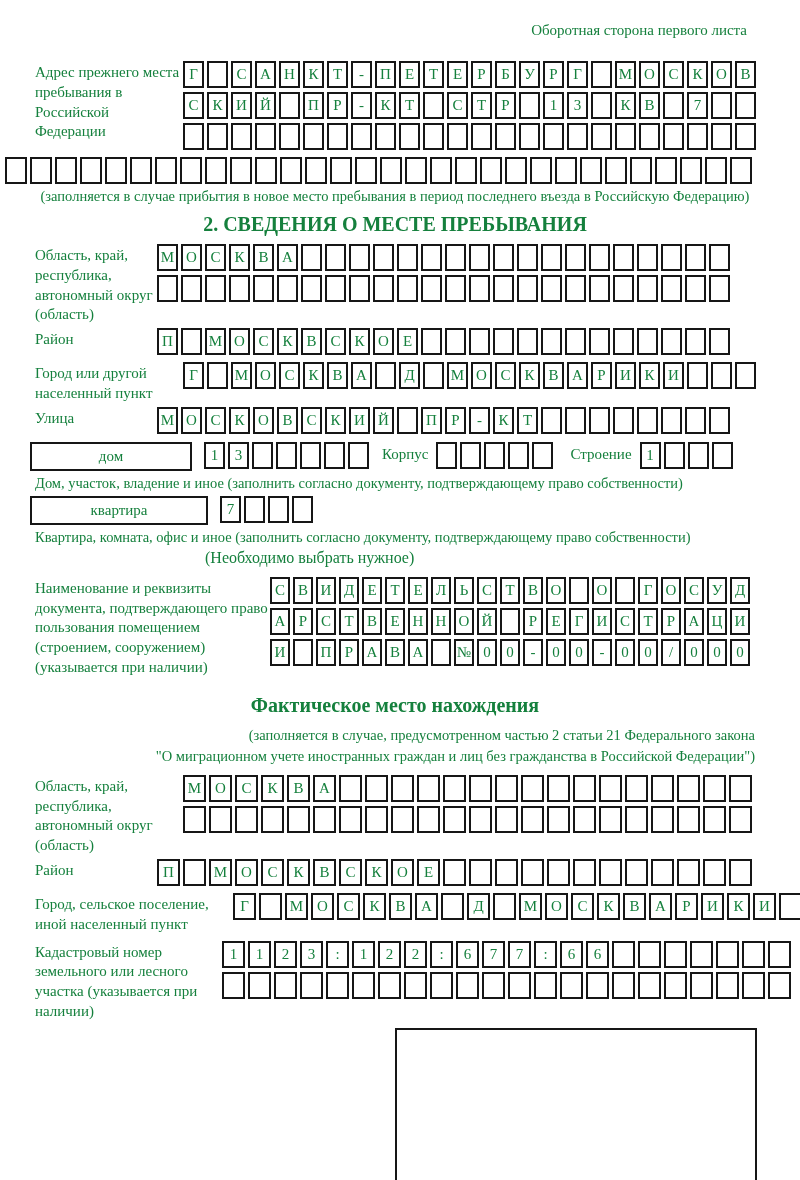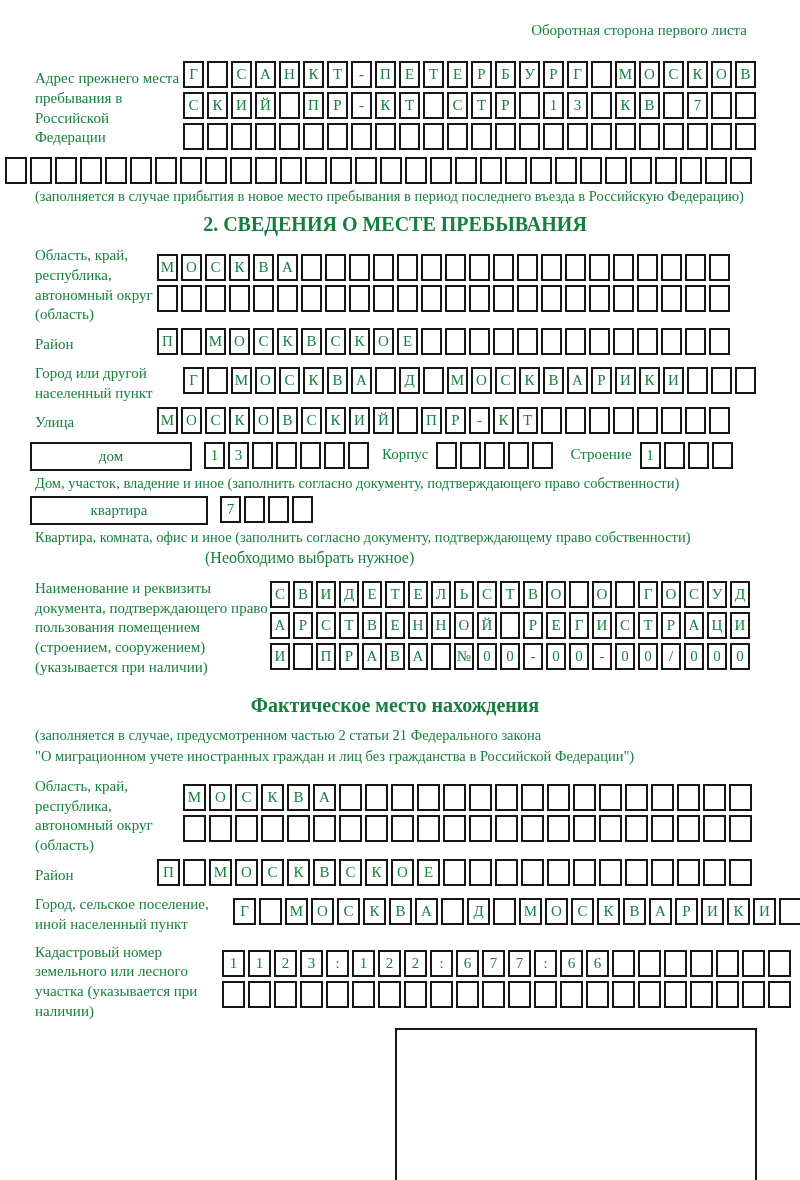--- a/index.html
+++ b/index.html
@@ -4,59 +4,59 @@
 <style>
   * { box-sizing: border-box; }
   html,body { margin:0; padding:0; background:#ffffff; }
   .page {
     width:800px; height:1180px; background:#fff; color:#15803d;
     font-family:"Liberation Serif", serif;
     padding:8px 45px 0 35px; position:relative; overflow:hidden;
   }
   .header-note { text-align:right; font-size:15px; margin:14px 8px 22px 0; }
 
-  .field { display:flex; align-items:center; margin-bottom:3px; }
+  .field { display:flex; align-items:flex-start; margin-bottom:3px; }
   .flabel { font-size:15px; line-height:1.32; flex-shrink:0; padding-top:2px; }
   .frows  { display:flex; flex-direction:column; }
 
   .boxrow { display:flex; margin-bottom:4px; }
   .cbox {
     border:2px solid #161616; height:27px; flex-shrink:0;
     display:inline-flex; align-items:center; justify-content:center;
     font-size:15px; margin-right:3px; background:#fff;
   }
   .p24 .cbox { width:21px; }
   .p25 .cbox { width:22px; }
   .p26 .cbox { width:23px; }
   .p23 .cbox { width:20px; }
 
   .fullrow { margin-left:-30px; }
 
   .caption { font-size:14.5px; }
-  .caption.center { }
+  .caption.center { text-align:center; }
   .sec-title { text-align:center; font-weight:bold; font-size:20px; margin:8px 0 8px 0; }
 
   .house-row, .apt-row { display:flex; align-items:flex-start; margin:4px 0 2px 0; }
   .widebox {
     border:2px solid #161616; height:29px; display:flex; align-items:center;
     justify-content:center; font-size:15px; background:#fff; flex-shrink:0;text-align:center;
   }
   .widebox.house { width:162px; margin-left:-5px; margin-right:12px; }
   .widebox.apt   { width:178px; margin-left:-5px; margin-right:12px; }
   .inline-label { font-size:15px; padding-top:4px; flex-shrink:0; }
 
   .stay-row { display:flex; align-items:center; margin-top:10px; }
   .chkbox {
     border:2px solid #161616; width:24px; height:28px; flex-shrink:0;
     display:inline-flex; align-items:center; justify-content:center;
     font-size:15px; background:#fff;
   }
   .stay-caption { font-size:16px; margin:3px 0 10px 170px; }
 
-  .fact-captions { font-size:14.5px; text-align:left; line-height:1.45; margin-bottom:8px; }
+  .fact-captions { font-size:14.5px; text-align:right; line-height:1.45; margin-bottom:8px; }
 
   .stamp-wrap { margin-left:360px; margin-top:6px; }
   .stamp-box { width:362px; height:173px; border:2px solid #161616; background:#fff; }
 </style>
 </head>
 <body>
 
 <div class="page">
 
   <div class="header-note">Оборотная сторона первого листа</div>
@@ -348,21 +348,21 @@
         <span class="cbox"></span>
       </div>
     <span class="inline-label" style="margin-right:8px">Строение</span>
     <div class="boxrow p24">
         <span class="cbox">1</span>
         <span class="cbox"></span>
         <span class="cbox"></span>
         <span class="cbox"></span>
       </div>
   </div>
-  <div class="caption">Дом, участок, владение и иное (заполнить согласно документу, подтверждающего право собственности)</div>
+  <div class="caption">Дом, участок, владение и иное (заполнить согласно документу, подтверждающему право собственности)</div>
 
   <div class="apt-row">
     <div class="widebox apt">квартира</div>
     <div class="boxrow p24">
         <span class="cbox">7</span>
         <span class="cbox"></span>
         <span class="cbox"></span>
         <span class="cbox"></span>
       </div>
   </div>

